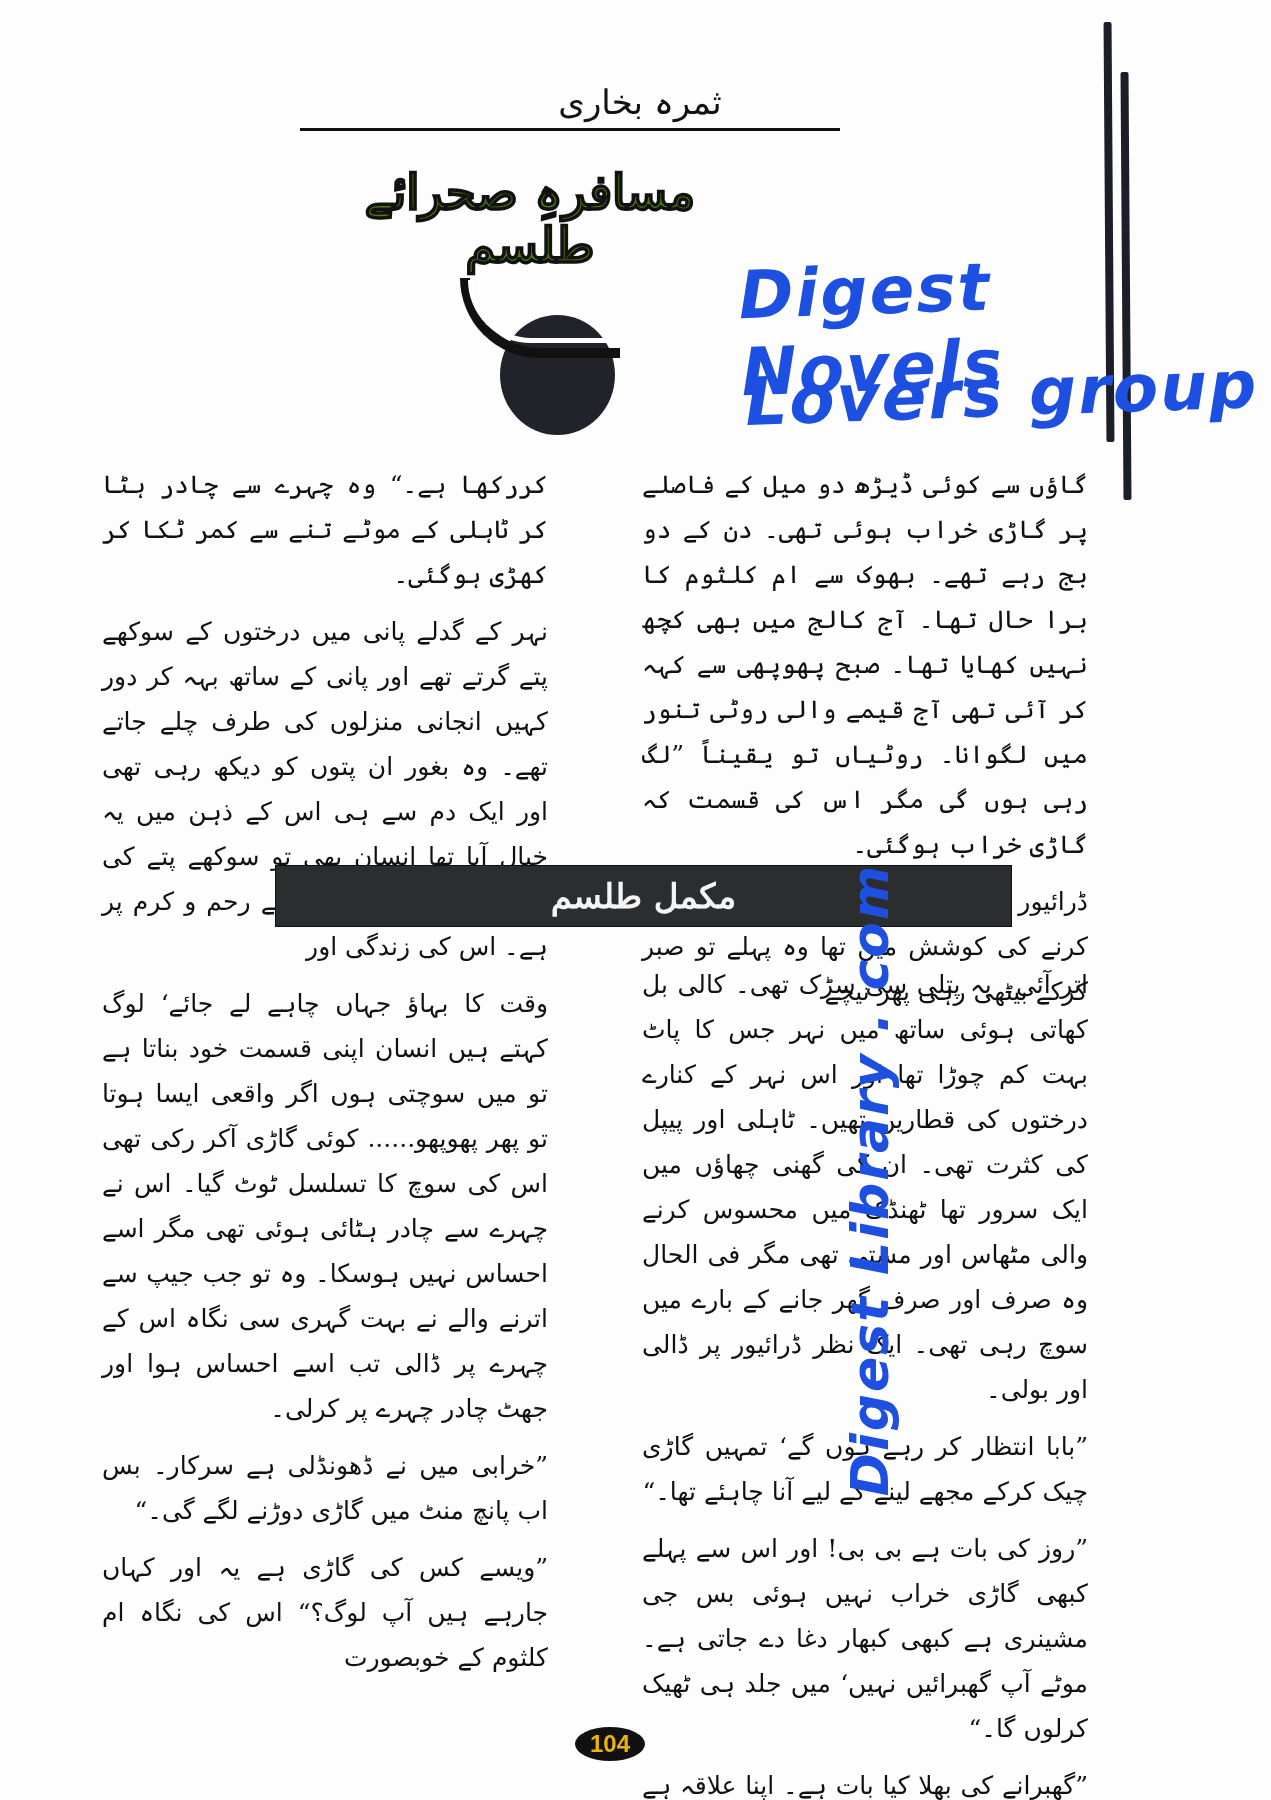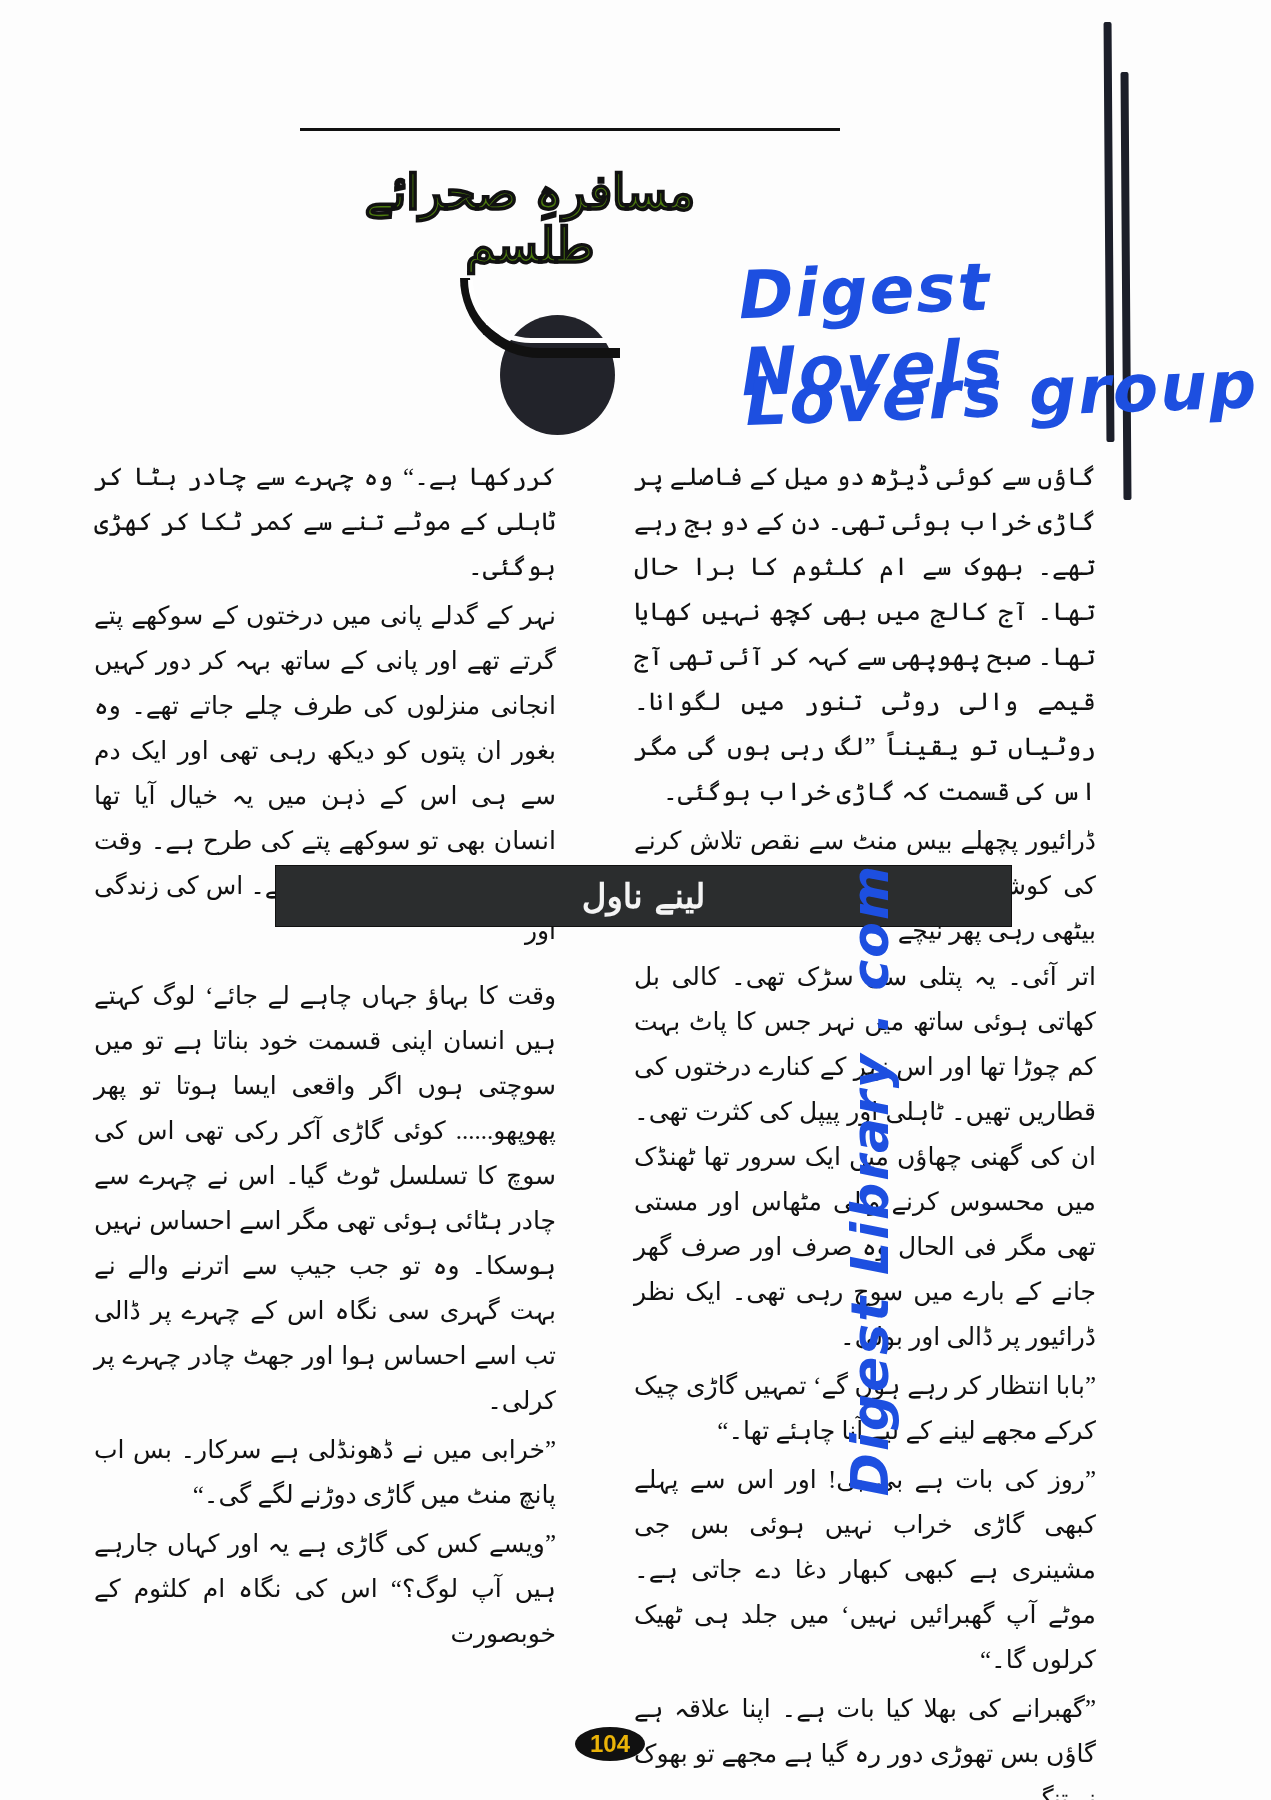--- a/index.html
+++ b/index.html
@@ -53,21 +53,21 @@
   .hand.vertical {
     left: 470px; top: 1150px; font-size: 52px; transform: rotate(-90deg);
     transform-origin: center; white-space: nowrap; width: 800px; text-align: center;
   }
 
   
   .col {
     position: absolute; direction: rtl; text-align: justify; text-align-last: right;
     font-family: "DejaVu Serif", serif; font-size: 25px; line-height: 45px; color: #111;
   }
-  .col p { margin: 4px; font-family: Liberation Serif, serif; }
+  .col p { margin: 12px; }
   .col.top-right { left: 630px; top: 450px; width: 470px; }
   .col.top-left { left: 90px; top: 450px; width: 470px; }
   .col.bot-right { left: 630px; top: 950px; width: 470px; }
   .col.bot-left { left: 90px; top: 969px; width: 470px; }
 
   
   .banner {
     position: absolute; left: 275px; top: 865px; width: 735px; height: 60px;
     background: #2b2d2e; border: 1px solid #111;
     display: flex; align-items: center; justify-content: center;
@@ -86,20 +86,21 @@
   .page-num span { color: #eab308; font-family: "Liberation Sans", sans-serif; font-weight: bold; font-size: 24px; }
 </style>
 </head>
 <body>
 
 <div class="page">
 
   <div class="edge-line l1"></div>
   <div class="edge-line l2"></div>
 
+  <div class="author">ثمرہ بخاری</div>
   <div class="author-rule"></div>
 
   <div class="title-wrap">
     <div class="title-disc"></div>
     <div class="title-swoosh"></div>
     <div class="title-swoosh-inner"></div>
     <div class="title-text">مسافرہِ صحرائے طلسم</div>
   </div>
 
   <div class="hand h1">Digest Novels</div>
@@ -109,21 +110,21 @@
     <p>گاؤں سے کوئی ڈیڑھ دو میل کے فاصلے پر گاڑی خراب ہوئی تھی۔ دن کے دو بج رہے تھے۔ بھوک سے ام کلثوم کا برا حال تھا۔ آج کالج میں بھی کچھ نہیں کھایا تھا۔ صبح پھوپھی سے کہہ کر آئی تھی آج قیمے والی روٹی تنور میں لگوانا۔ روٹیاں تو یقیناً ”لگ رہی ہوں گی مگر اس کی قسمت کہ گاڑی خراب ہوگئی۔</p>
     <p>ڈرائیور پچھلے بیس منٹ سے نقص تلاش کرنے کی کوشش میں تھا وہ پہلے تو صبر کرکے بیٹھی رہی پھر نیچے</p>
   </div>
 
   <div class="col top-left">
     <p>کررکھا ہے۔“ وہ چہرے سے چادر ہٹا کر ٹاہلی کے موٹے تنے سے کمر ٹکا کر کھڑی ہوگئی۔</p>
     <p>نہر کے گدلے پانی میں درختوں کے سوکھے پتے گرتے تھے اور پانی کے ساتھ بہہ کر دور کہیں انجانی منزلوں کی طرف چلے جاتے تھے۔ وہ بغور ان پتوں کو دیکھ رہی تھی اور ایک دم سے ہی اس کے ذہن میں یہ خیال آیا تھا انسان بھی تو سوکھے پتے کی طرح ہے۔ وقت کے بہاؤ کے رحم و کرم پر ہے۔ اس کی زندگی اور</p>
   </div>
 
   <div class="banner">
-    <span>لینے ناول</span>
+    <span>مکمل طلسم</span>
   </div>
 
   <div class="col bot-right">
     <p>اتر آئی۔ یہ پتلی سی سڑک تھی۔ کالی بل کھاتی ہوئی ساتھ میں نہر جس کا پاٹ بہت کم چوڑا تھا اور اس نہر کے کنارے درختوں کی قطاریں تھیں۔ ٹاہلی اور پیپل کی کثرت تھی۔ ان کی گھنی چھاؤں میں ایک سرور تھا ٹھنڈک میں محسوس کرنے والی مٹھاس اور مستی تھی مگر فی الحال وہ صرف اور صرف گھر جانے کے بارے میں سوچ رہی تھی۔ ایک نظر ڈرائیور پر ڈالی اور بولی۔</p>
     <p>”بابا انتظار کر رہے ہوں گے‘ تمہیں گاڑی چیک کرکے مجھے لینے کے لیے آنا چاہئے تھا۔“</p>
     <p>”روز کی بات ہے بی بی! اور اس سے پہلے کبھی گاڑی خراب نہیں ہوئی بس جی مشینری ہے کبھی کبھار دغا دے جاتی ہے۔ موٹے آپ گھبرائیں نہیں‘ میں جلد ہی ٹھیک کرلوں گا۔“</p>
     <p>”گھبرانے کی بھلا کیا بات ہے۔ اپنا علاقہ ہے گاؤں بس تھوڑی دور رہ گیا ہے مجھے تو بھوک نے تنگ</p>
   </div>
 
   <div class="col bot-left">

